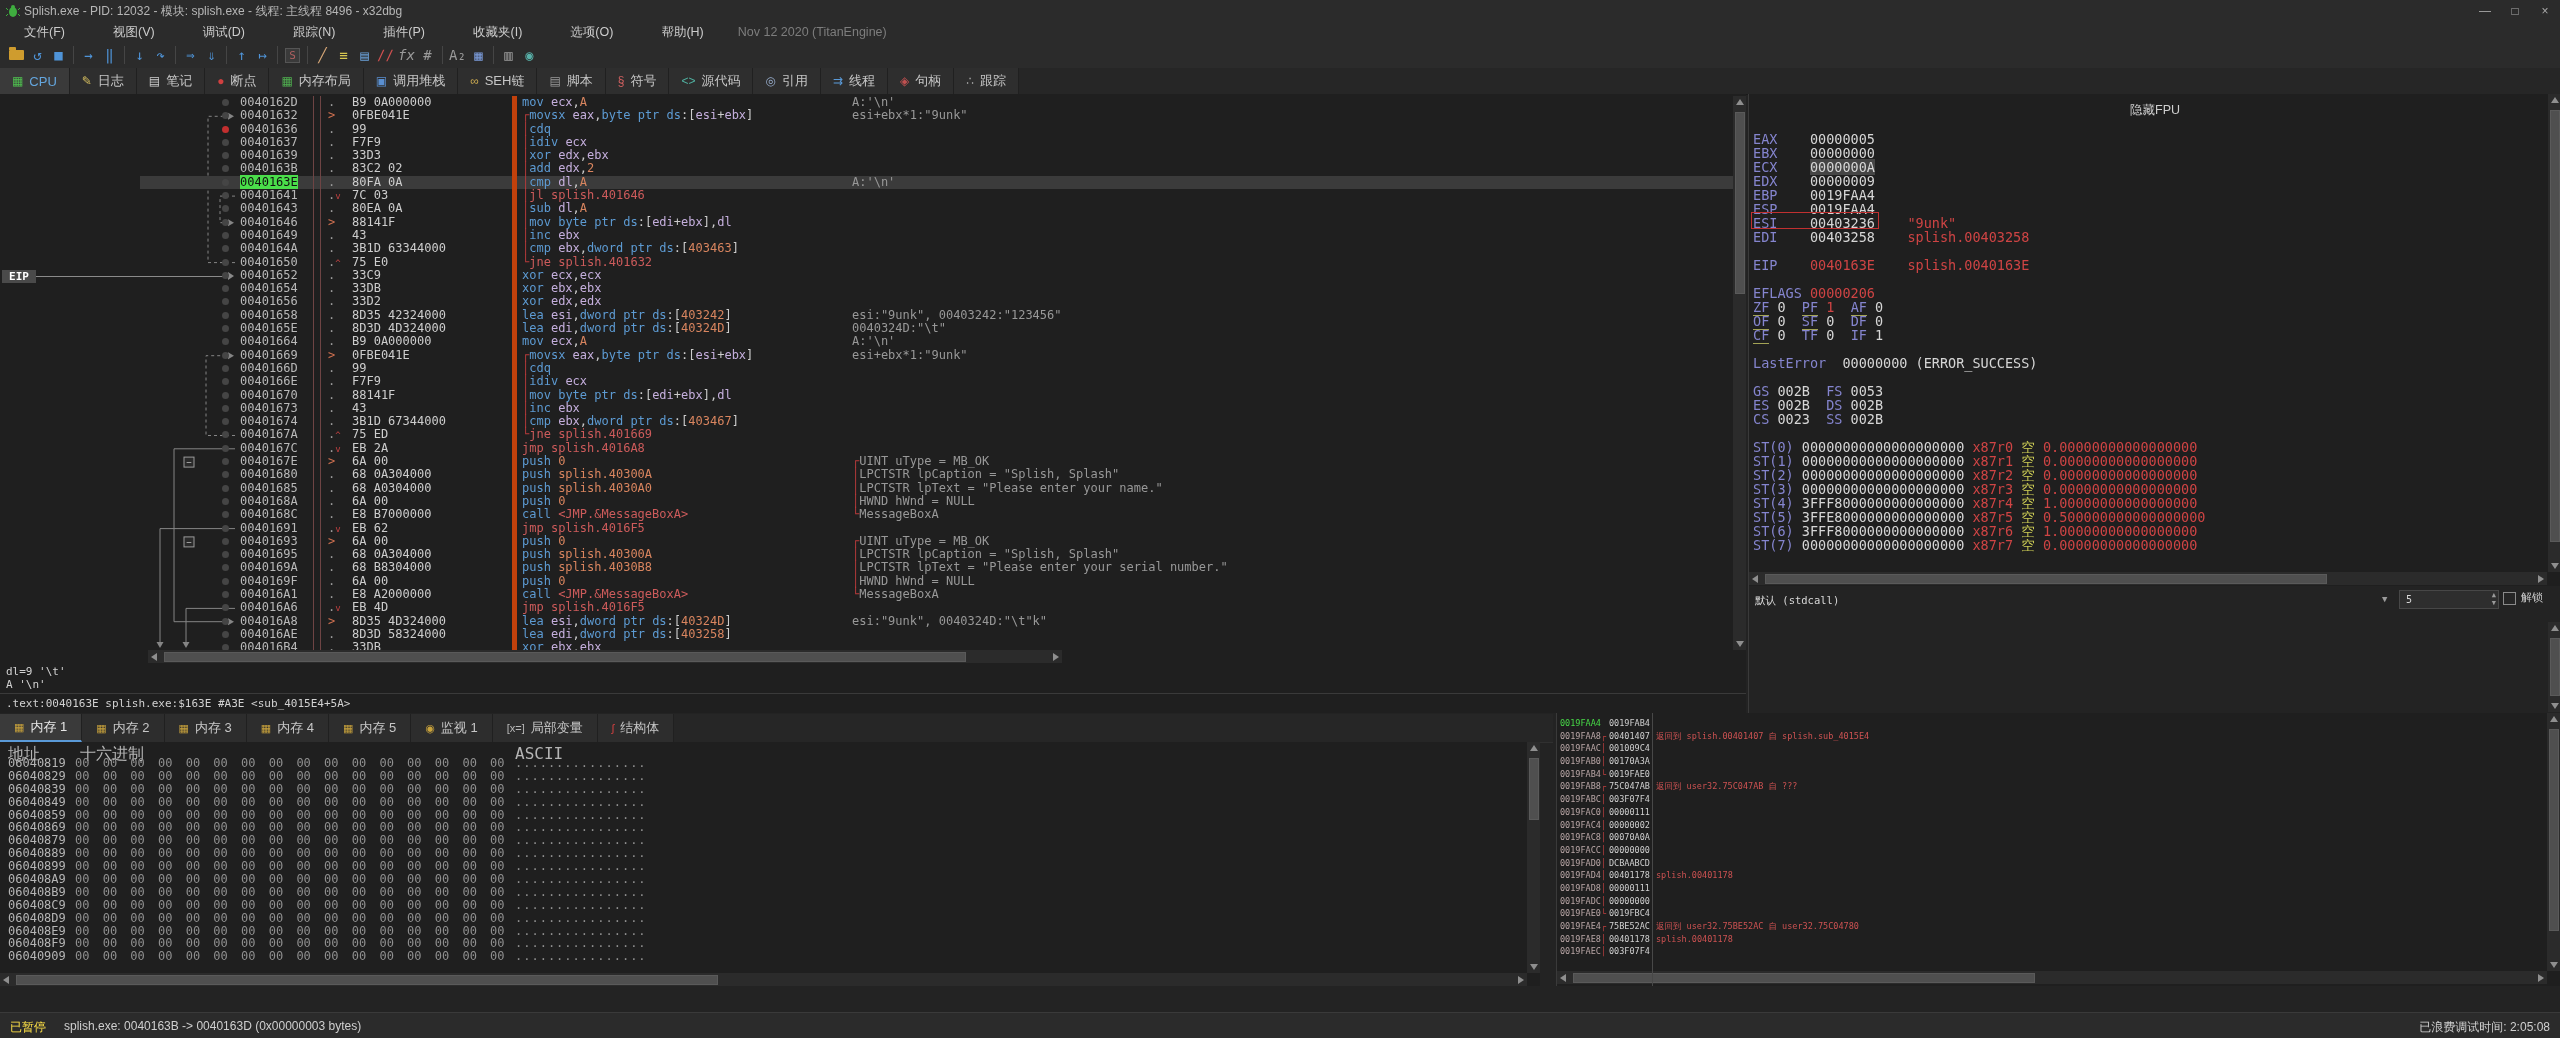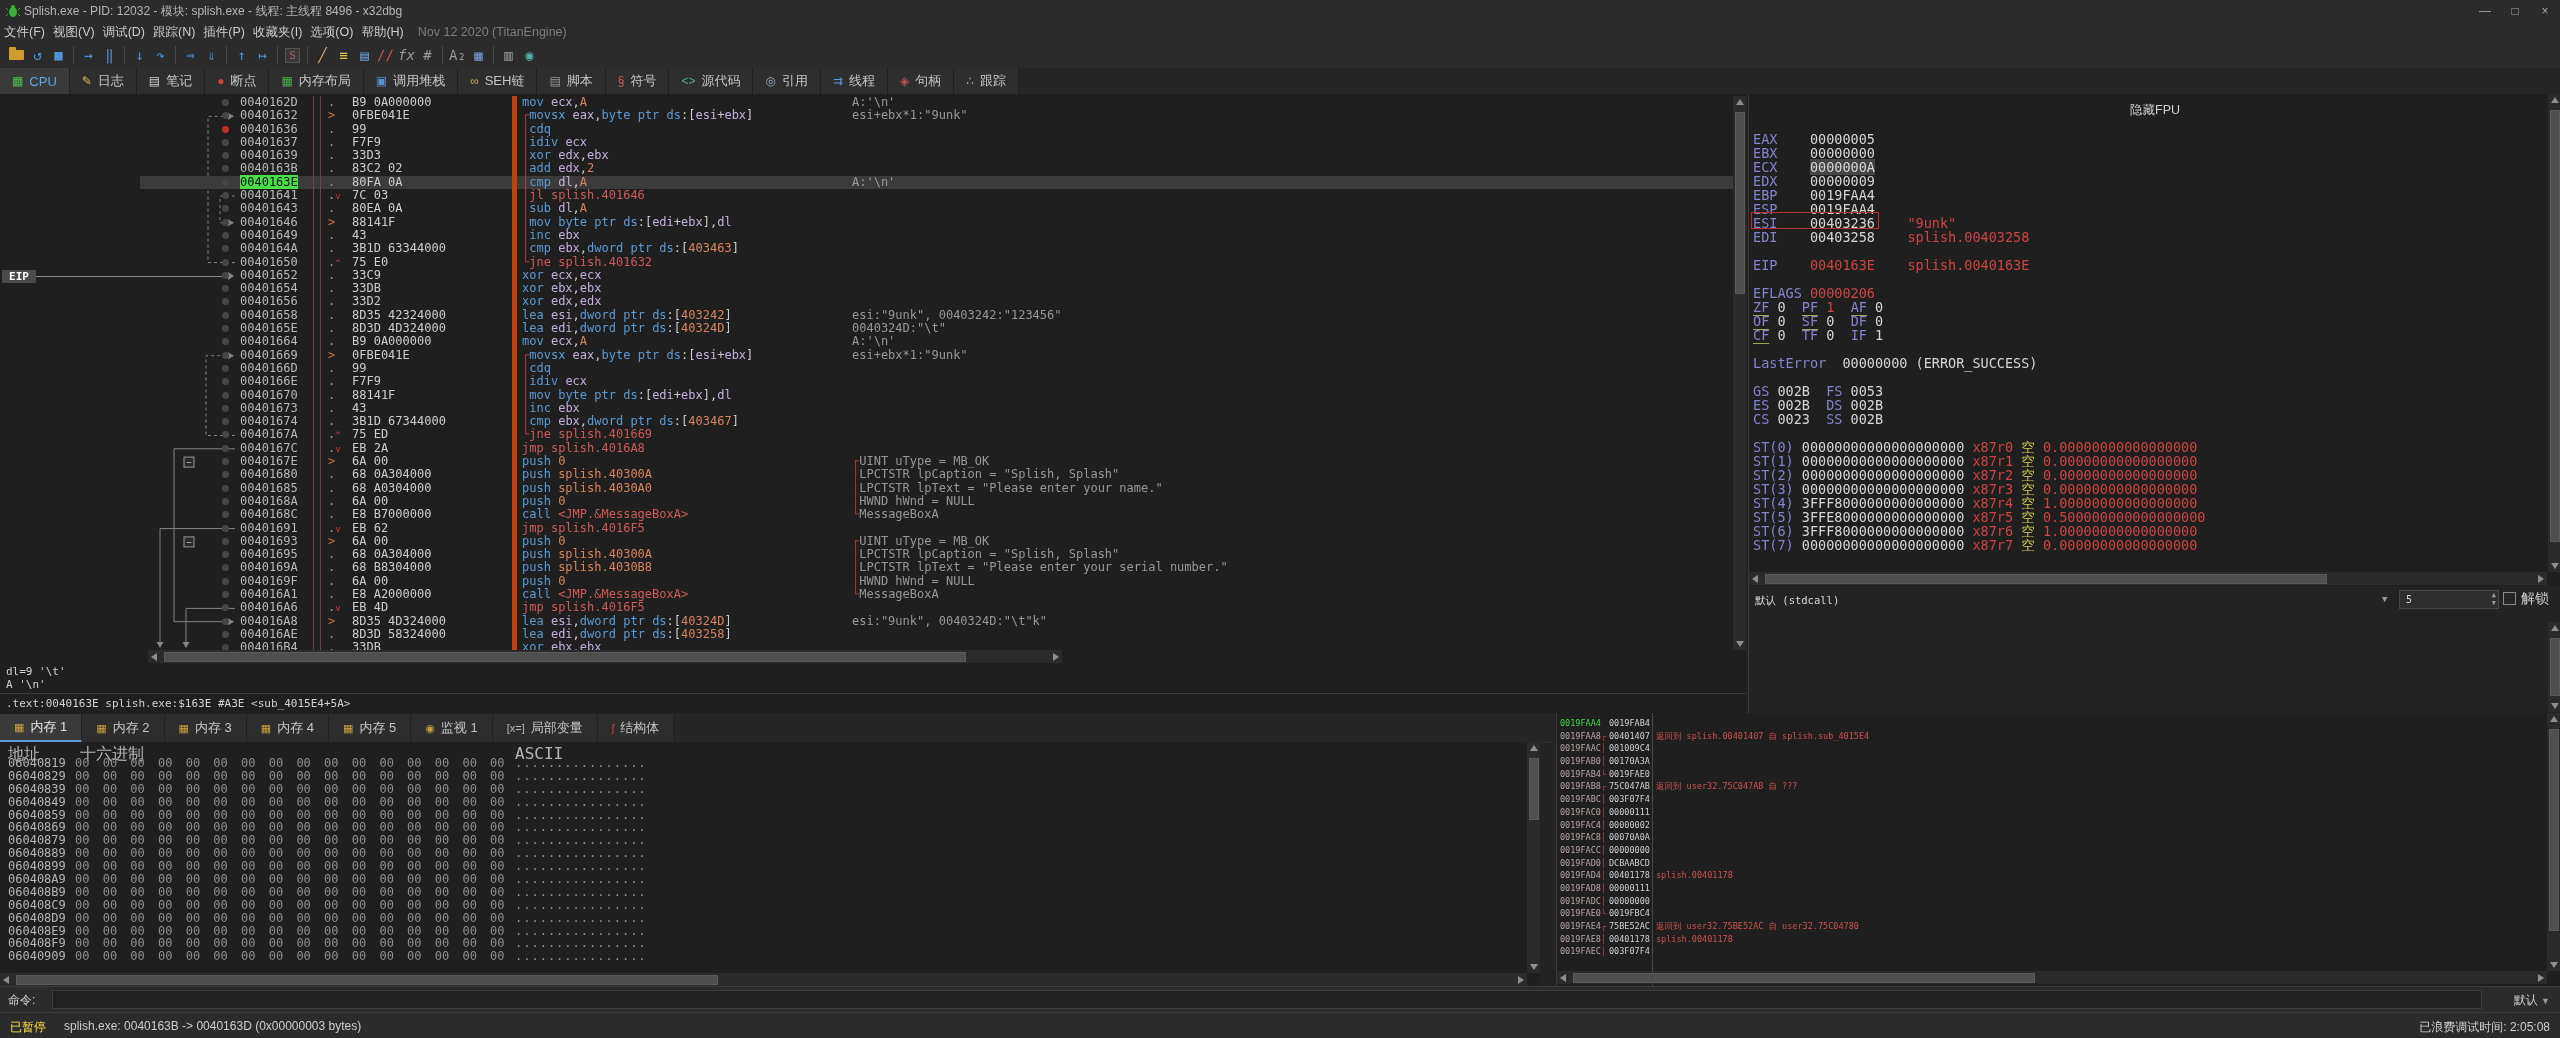--- a/index.html
+++ b/index.html
@@ -7,21 +7,21 @@
        font-family:"DejaVu Sans Mono",monospace;color:#cfcfcf;overflow:hidden;}
   .abs{position:absolute;}
   
   .titlebar{left:0;top:0;width:2560px;height:22px;background:#2b2b2b;display:flex;align-items:center;
             font-family:"Liberation Sans",sans-serif;font-size:12px;color:#b6b6b6;}
   .title-text{margin-left:4px;}
   .winbtns{position:absolute;right:0;top:0;height:22px;display:flex;}
   .winbtn{width:30px;height:22px;display:flex;align-items:center;justify-content:center;color:#a8a8a8;font-size:12px;}
   .menubar{left:0;top:22px;width:2560px;height:20px;background:#2b2b2b;display:flex;align-items:center;
            font-family:"Liberation Sans",sans-serif;font-size:12.5px;color:#cccccc;border-bottom:1px solid #222;}
-  .menu-item{padding:0 4px;height:20px;display:flex;align-items:center;}
+  .menu-item{padding:0 24px;height:20px;display:flex;align-items:center;}
   .build-info{color:#7d7d7d;margin-left:10px;}
   .toolbar{left:0;top:42px;width:2560px;height:26px;background:#2b2b2b;display:flex;align-items:center;padding-left:6px;border-bottom:1px solid #222;}
   .tbi{width:21px;height:20px;display:flex;align-items:center;justify-content:center;font-size:14px;}
   .tbsep{width:1px;height:18px;background:#454545;margin:0 4px;}
   .folder-ico{width:15px;height:10px;background:#cf9c2e;border-radius:1px;position:relative;}
   .folder-ico::before{content:"";position:absolute;top:-3px;left:0;width:7px;height:3px;background:#cf9c2e;border-radius:1px 1px 0 0;}
   .sbox{background:#3a3a3a;border:1px solid #555;padding:0 3px;font-size:11px;}
   .tabbar{left:0;top:68px;width:2560px;height:26px;background:#262626;display:flex;border-bottom:1px solid #1a1a1a;}
   .tab{display:flex;align-items:center;gap:6px;padding:0 12px;background:#2e2e2e;border-right:1px solid #202020;
        font-family:"Liberation Sans",sans-serif;font-size:13px;color:#c6c6c6;}
@@ -65,21 +65,21 @@
   .r-und{border-bottom:1px solid #a3a355;}
   .edx-box{position:absolute;left:2px;top:118px;width:126px;height:15px;border:1px solid #c03030;}
   
   .argspane{left:1748px;top:586px;width:812px;height:127px;background:#232323;border-left:1px solid #3a3a3a;}
   .args-header{position:absolute;left:6px;top:8px;font-size:10.5px;color:#d8d8d8;white-space:pre;}
   .combo-arrow{position:absolute;left:633px;top:8px;color:#9a9a9a;font-size:9px;}
   .spinner{position:absolute;left:650px;top:4px;width:92px;height:17px;background:#2e2e2e;border:1px solid #474747;
            font-size:10px;color:#d8d8d8;display:flex;align-items:center;padding-left:6px;}
   .spin-arrows{position:absolute;right:2px;top:0;font-size:7px;color:#9a9a9a;line-height:8px;text-align:center;}
   .chk{position:absolute;left:754px;top:6px;width:11px;height:11px;background:#262626;border:1px solid #8a8a8a;}
-  .chk-label{position:absolute;left:772px;top:4px;font-size:14px;color:#d0d0d0;font-family:"Liberation Sans",sans-serif;}
+  .chk-label{position:absolute;left:772px;top:4px;font-size:11px;color:#d0d0d0;font-family:"Liberation Sans",sans-serif;}
   .argrows{position:absolute;left:0;top:38px;width:798px;}
   .argrow{height:12.5px;line-height:12.5px;font-size:8.5px;color:#d0d0d0;padding-left:6px;white-space:pre;}
   .argrow.sel{background:#3c3c3c;}
   
   .btabs{left:0;top:714px;width:1553px;height:28px;background:#262626;display:flex;border-bottom:1px solid #303030;}
   .btab{display:flex;align-items:center;gap:6px;padding:0 14px;background:#2d2d2d;border-right:1px solid #202020;
         font-family:"Liberation Sans",sans-serif;font-size:13px;color:#c6c6c6;}
   .btab.active{background:#3a3a3a;color:#e6e6e6;border-bottom:2px solid #5a9ad8;}
   .dump{left:0;top:742px;width:1540px;height:244px;background:#1f1f1f;}
   .dump-head{position:absolute;top:2px;font-size:16px;color:#b5b5b5;}
@@ -673,28 +673,20 @@
         <div class="sb-thumb" style="top: 16px; left: 2px; height: 200px; width: 8px;"></div>
       </div>
     <div class="sb" id="sb-stack-h" style="left:0px;top:258px;width:990px;height:13px;">
         <div class="tri l" style="left: 3px; top: 2.5px;"></div>
         <div class="tri r" style="right: 3px; top: 2.5px;"></div>
         <div class="sb-thumb" style="left: 16px; top: 2px; width: 460px; height: 8px;"></div>
       </div>
   <div class="s-sep"></div>
     </div>
 
-  <div class="abs cmdbar">
-    <div class="cmd-label">命令:</div>
-    <input class="cmd-input" value="" style="">
-    <div class="cmd-profile">
-      <span>默认</span>
-      <span style="font-size:9px;color:#9a9a9a;"> ▼</span>
-    </div>
-  </div>
 
   <div class="abs statusbar">
     <div class="st-paused">已暂停</div>
     <div class="st-msg">splish.exe: 0040163B -&gt; 0040163D (0x00000003 bytes)</div>
     <div class="st-time">已浪费调试时间: 2:05:08</div>
   </div>
 
 </div>
 
 </body></html>

